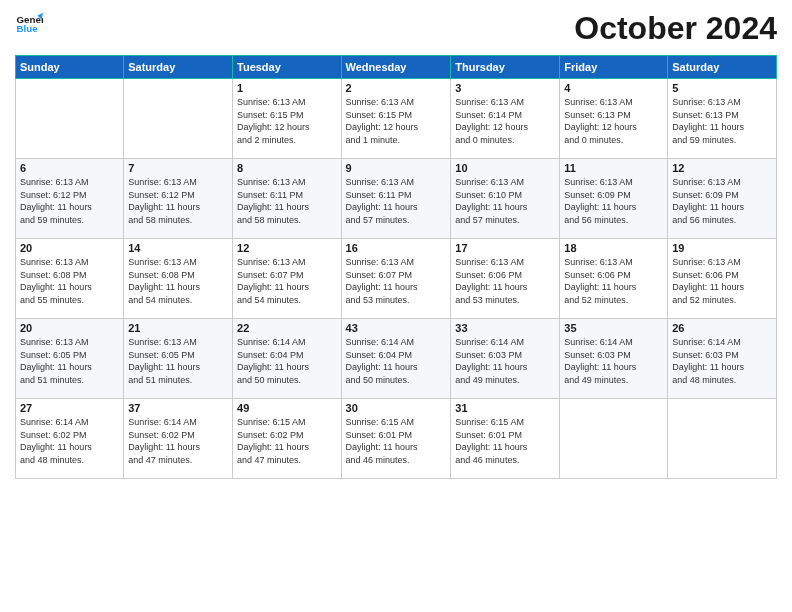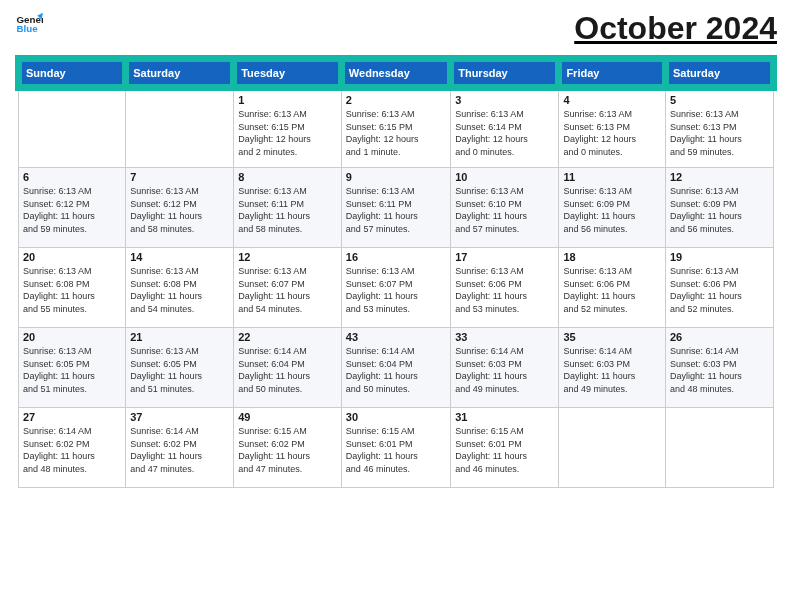--- a/index.html
+++ b/index.html
@@ -26,21 +26,20 @@
       display: flex;
       align-items: center;
       gap: 4px;
     }
     .logo-icon {
       width: 28px;
       height: 28px;
     }
     .title-block {
       text-align: left;
-      text-decoration: underline;
     }
     .month-title {
       font-size: 32px;
       font-weight: bold;
       color: #1a1a1a;
     }
     .location {
       font-size: 14px;
       color: #444;
       margin-top: 2px;
@@ -50,21 +49,21 @@
       border-collapse: collapse;
       font-size: 9.5px;
     }
     .calendar th {
       background-color: #1565C0;
       color: #fff;
       padding: 5px 4px;
       text-align: left;
       font-size: 11px;
       font-weight: bold;
-      border: 7px solid #14b8a6;
+      border: 1px solid #14b8a6;
       margin-left: 48px;
     }
     .calendar td {
       vertical-align: top;
       padding: 3px 4px;
       border: 1px solid #ccc;
       width: 113px;
       min-height: 80px;
       height: 80px;
       background: #fff;

